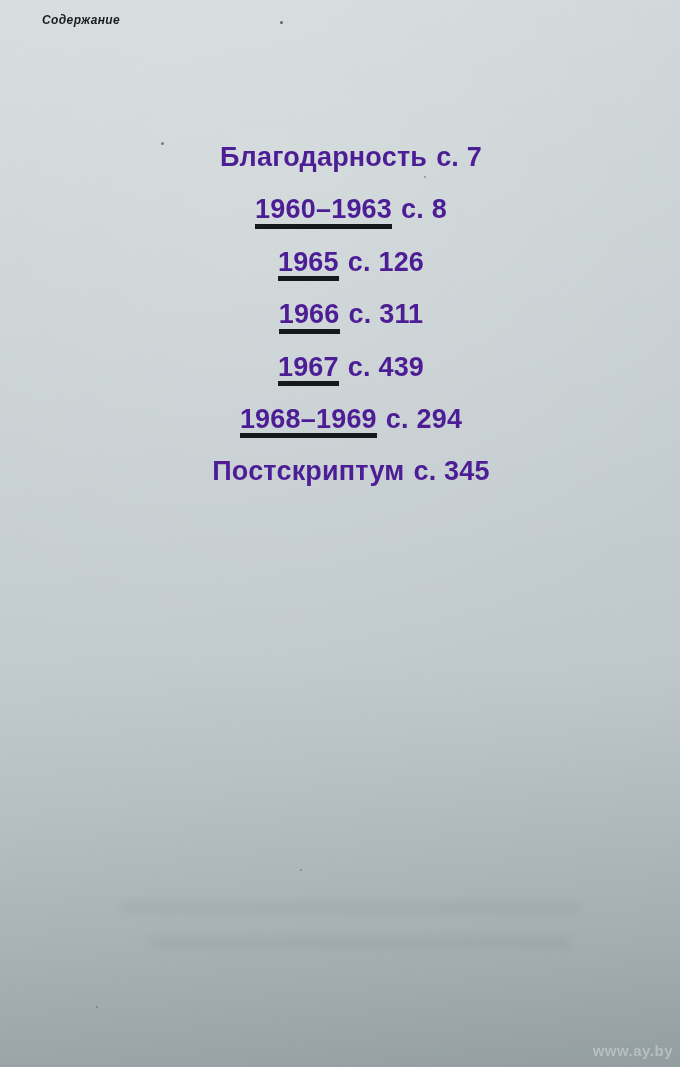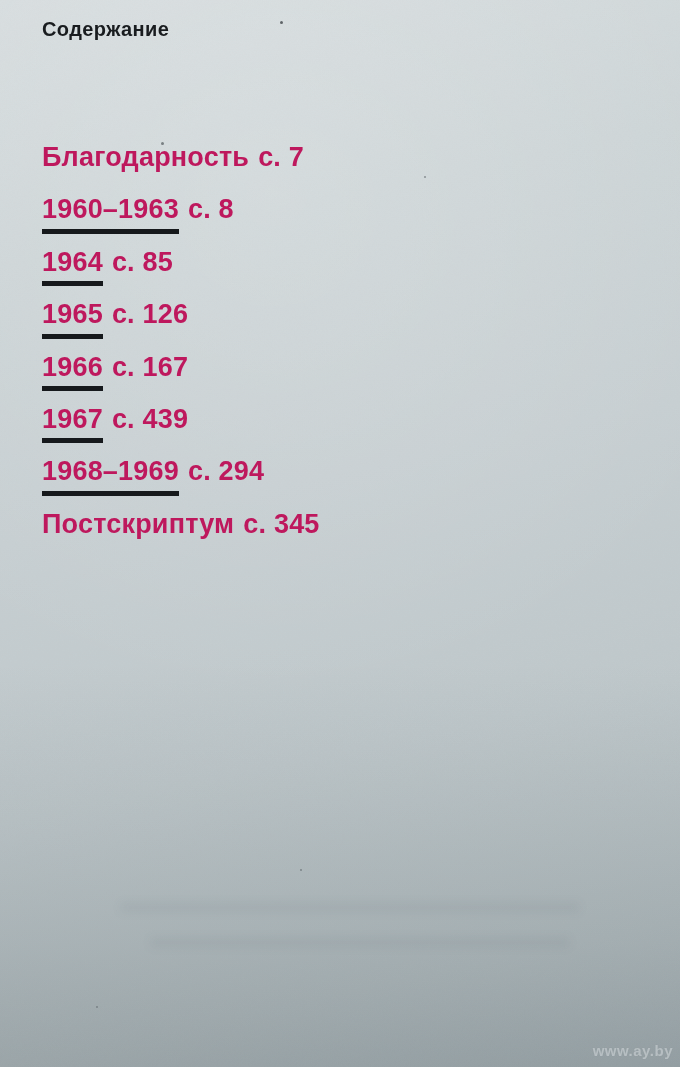--- a/index.html
+++ b/index.html
@@ -21,47 +21,48 @@
 
   .page {
     position: absolute;
     inset: 0;
   }
 
   .page-title {
     position: absolute;
     top: 5px;
     left: 42px;
-    font-size: 20px;
+    font-size: 12px;
     font-weight: bold;
     letter-spacing: 0.4px;
     color: #191c1f;
+    font-style: italic;
   }
 
   .toc-list {
     position: absolute;
     top: 143px;
     left: 42px;
     right: 20px;
   }
 
   .entry {
     height: 52.4px;
     font-size: 27px;
     font-weight: bold;
     letter-spacing: 0.2px;
-    color: #be185d;
+    color: #4c1d95;
     line-height: 1.05;
     white-space: nowrap;
+    text-align: center;
   }
 
   .entry-title { display: inline-block; }
   .entry-title.underlined {
     border-bottom: 5px solid #16191c;
-    padding-bottom: 5px;
   }
   .entry-page {
     display: inline-block;
     margin-left: 9px;
   }
 
   
   .ghost-line {
     position: absolute;
     height: 9px;
@@ -134,30 +135,27 @@
   <main class="toc-list">
   <div class="entry">
     <span class="entry-title">Благодарность</span><span class="entry-page">с. 7</span>
   </div>
 
 
   <div class="entry">
     <span class="entry-title underlined">1960–1963</span><span class="entry-page">с. 8</span>
   </div>
 
-  <div class="entry">
-    <span class="entry-title underlined">1964</span><span class="entry-page">с. 85</span>
-  </div>
 
   <div class="entry">
     <span class="entry-title underlined">1965</span><span class="entry-page">с. 126</span>
   </div>
 
   <div class="entry">
-    <span class="entry-title underlined">1966</span><span class="entry-page">с. 167</span>
+    <span class="entry-title underlined">1966</span><span class="entry-page">с. 311</span>
   </div>
 
   <div class="entry">
     <span class="entry-title underlined">1967</span><span class="entry-page">с. 439</span>
   </div>
 
   <div class="entry">
     <span class="entry-title underlined">1968–1969</span><span class="entry-page">с. 294</span>
   </div>
 

